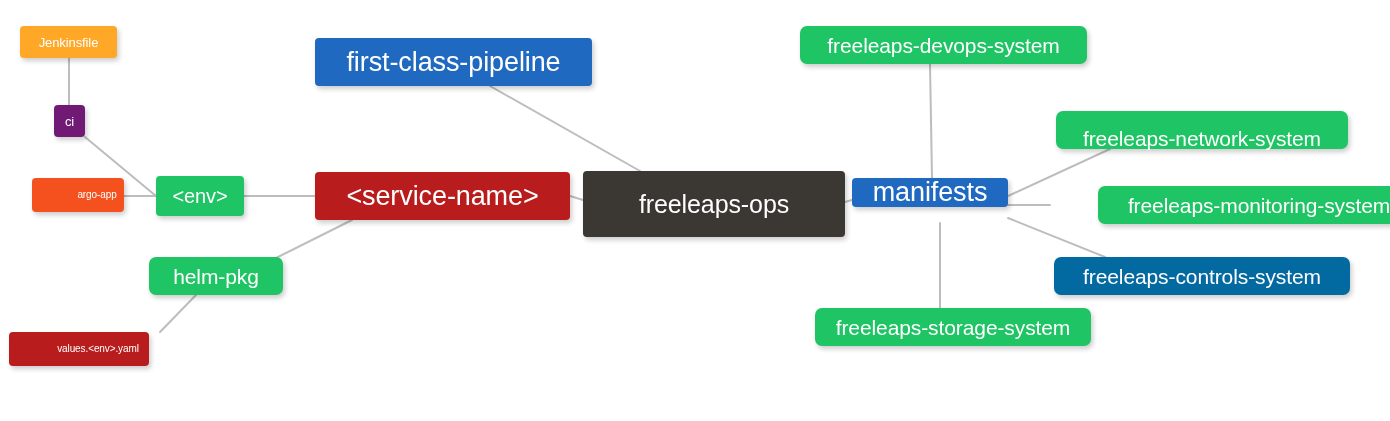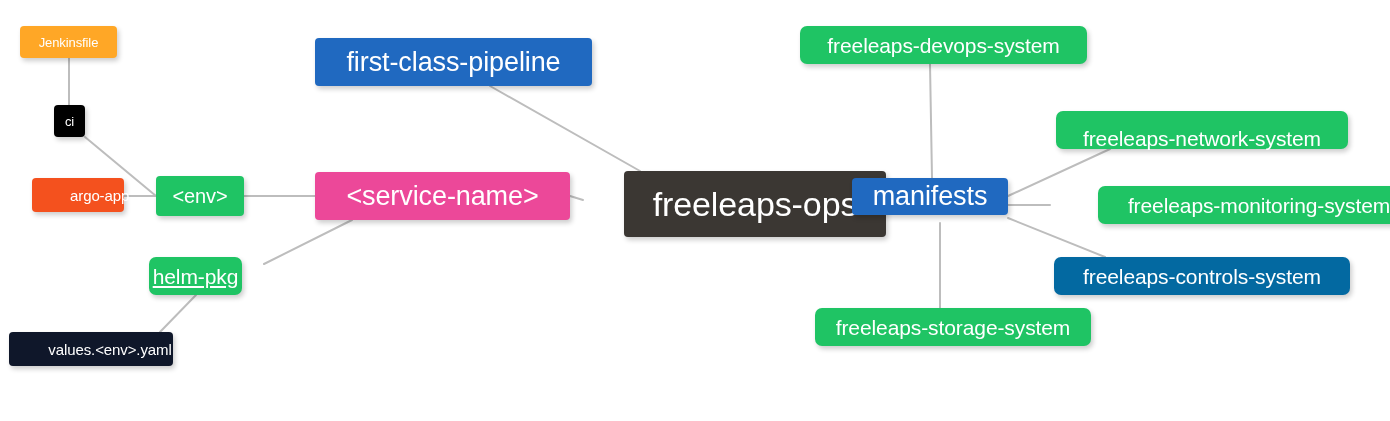--- a/index.html
+++ b/index.html
@@ -42,25 +42,25 @@
     line-height: 1;
     user-select: none;
   }
   .node-label {
     display: block;
     width: 100%;
     text-align: center;
     color: #ffffff;
   }
   
-  .tier-root    { font-size: 34px; margin-left: 41px; }
+  .tier-root    { font-size: 25px; }
   .tier-major   { font-size: 27px; }
   .tier-mid     { font-size: 20px; }
   .tier-leaf    { font-size: 21px; border-radius: 7px; }
-  .tier-small   { font-size: 15px; padding-left: 38px; }
+  .tier-small   { font-size: 10px; padding-left: 38px; }
   .tier-tiny    { font-size: 13px; justify-content: flex-end; }
 </style>
 </head>
 <body>
 
 <div id="mindmap">
   <svg id="edge-layer" viewBox="0 0 1390 421" width="1390" height="421" xmlns="http://www.w3.org/2000/svg">
       <line x1="69" y1="58" x2="69" y2="105" stroke="#bdbdbd" stroke-width="2" stroke-linecap="round"></line>
       <line x1="85" y1="137" x2="156" y2="196" stroke="#bdbdbd" stroke-width="2" stroke-linecap="round"></line>
       <line x1="124" y1="196" x2="156" y2="196" stroke="#bdbdbd" stroke-width="2" stroke-linecap="round"></line>
@@ -73,45 +73,45 @@
       <line x1="932" y1="178" x2="930" y2="64" stroke="#bdbdbd" stroke-width="2" stroke-linecap="round"></line>
       <line x1="1008" y1="196" x2="1110" y2="149" stroke="#bdbdbd" stroke-width="2" stroke-linecap="round"></line>
       <line x1="1008" y1="205" x2="1050" y2="205" stroke="#bdbdbd" stroke-width="2" stroke-linecap="round"></line>
       <line x1="1008" y1="218" x2="1105" y2="257" stroke="#bdbdbd" stroke-width="2" stroke-linecap="round"></line>
       <line x1="940" y1="223" x2="940" y2="308" stroke="#bdbdbd" stroke-width="2" stroke-linecap="round"></line>
     </svg>
   <div id="node-layer">
       <div class="node tier-tiny" style="left: 20px; top: 26px; width: 97px; height: 32px; background: rgb(255, 167, 38);">
         <span class="node-label">Jenkinsfile</span>
       </div>
-      <div class="node tier-tiny" style="left: 54px; top: 105px; width: 31px; height: 32px; background: #000000;">
+      <div class="node tier-tiny" style="left: 54px; top: 105px; width: 31px; height: 32px; background: #701a75;">
         <span class="node-label">ci</span>
       </div>
       <div class="node tier-small" style="left: 32px; top: 178px; width: 92px; height: 34px; background: rgb(244, 81, 30);">
         <span class="node-label">argo-app</span>
       </div>
       <div class="node tier-mid" style="left: 156px; top: 176px; width: 88px; height: 40px; background: rgb(31, 196, 100);">
         <span class="node-label">&lt;env&gt;</span>
       </div>
-      <div class="node tier-leaf" style="left: 149px; top: 257px; width: 93px; height: 38px; background: rgb(31, 196, 100); text-decoration: underline;">
+      <div class="node tier-leaf" style="left: 149px; top: 257px; width: 134px; height: 38px; background: rgb(31, 196, 100);">
         <span class="node-label">helm-pkg</span>
       </div>
-      <div class="node tier-small" style="left: 9px; top: 332px; width: 164px; height: 34px; background: #0f172a;">
+      <div class="node tier-small" style="left: 9px; top: 332px; width: 140px; height: 34px; background: #b91c1c;">
         <span class="node-label">values.&lt;env&gt;.yaml</span>
       </div>
       <div class="node tier-major" style="left: 315px; top: 38px; width: 277px; height: 48px; background: rgb(32, 105, 192);">
         <span class="node-label">first-class-pipeline</span>
       </div>
-      <div class="node tier-major" style="left: 315px; top: 172px; width: 255px; height: 48px; background: #ec4899;">
+      <div class="node tier-major" style="left: 315px; top: 172px; width: 255px; height: 48px; background: #b91c1c;">
         <span class="node-label">&lt;service-name&gt;</span>
       </div>
       <div class="node tier-root" style="left: 583px; top: 171px; width: 262px; height: 66px; background: rgb(59, 55, 51);">
         <span class="node-label">freeleaps-ops</span>
       </div>
-      <div class="node tier-major" style="left: 852px; top: 178px; width: 156px; height: 37px; background: rgb(32, 105, 192);">
+      <div class="node tier-major" style="left: 852px; top: 178px; width: 156px; height: 29px; background: rgb(32, 105, 192);">
         <span class="node-label">manifests</span>
       </div>
       <div class="node tier-leaf" style="left: 800px; top: 26px; width: 287px; height: 38px; background: rgb(31, 196, 100);">
         <span class="node-label">freeleaps-devops-system</span>
       </div>
       <div class="node tier-leaf" style="left: 1056px; top: 111px; width: 292px; height: 38px; background: rgb(31, 196, 100); align-items: flex-end;">
         <span class="node-label">freeleaps-network-system</span>
       </div>
       <div class="node tier-leaf" style="left: 1050px; top: 186px; width: 322px; height: 38px; background: rgb(31, 196, 100); margin-left: 48px;">
         <span class="node-label">freeleaps-monitoring-system</span>

